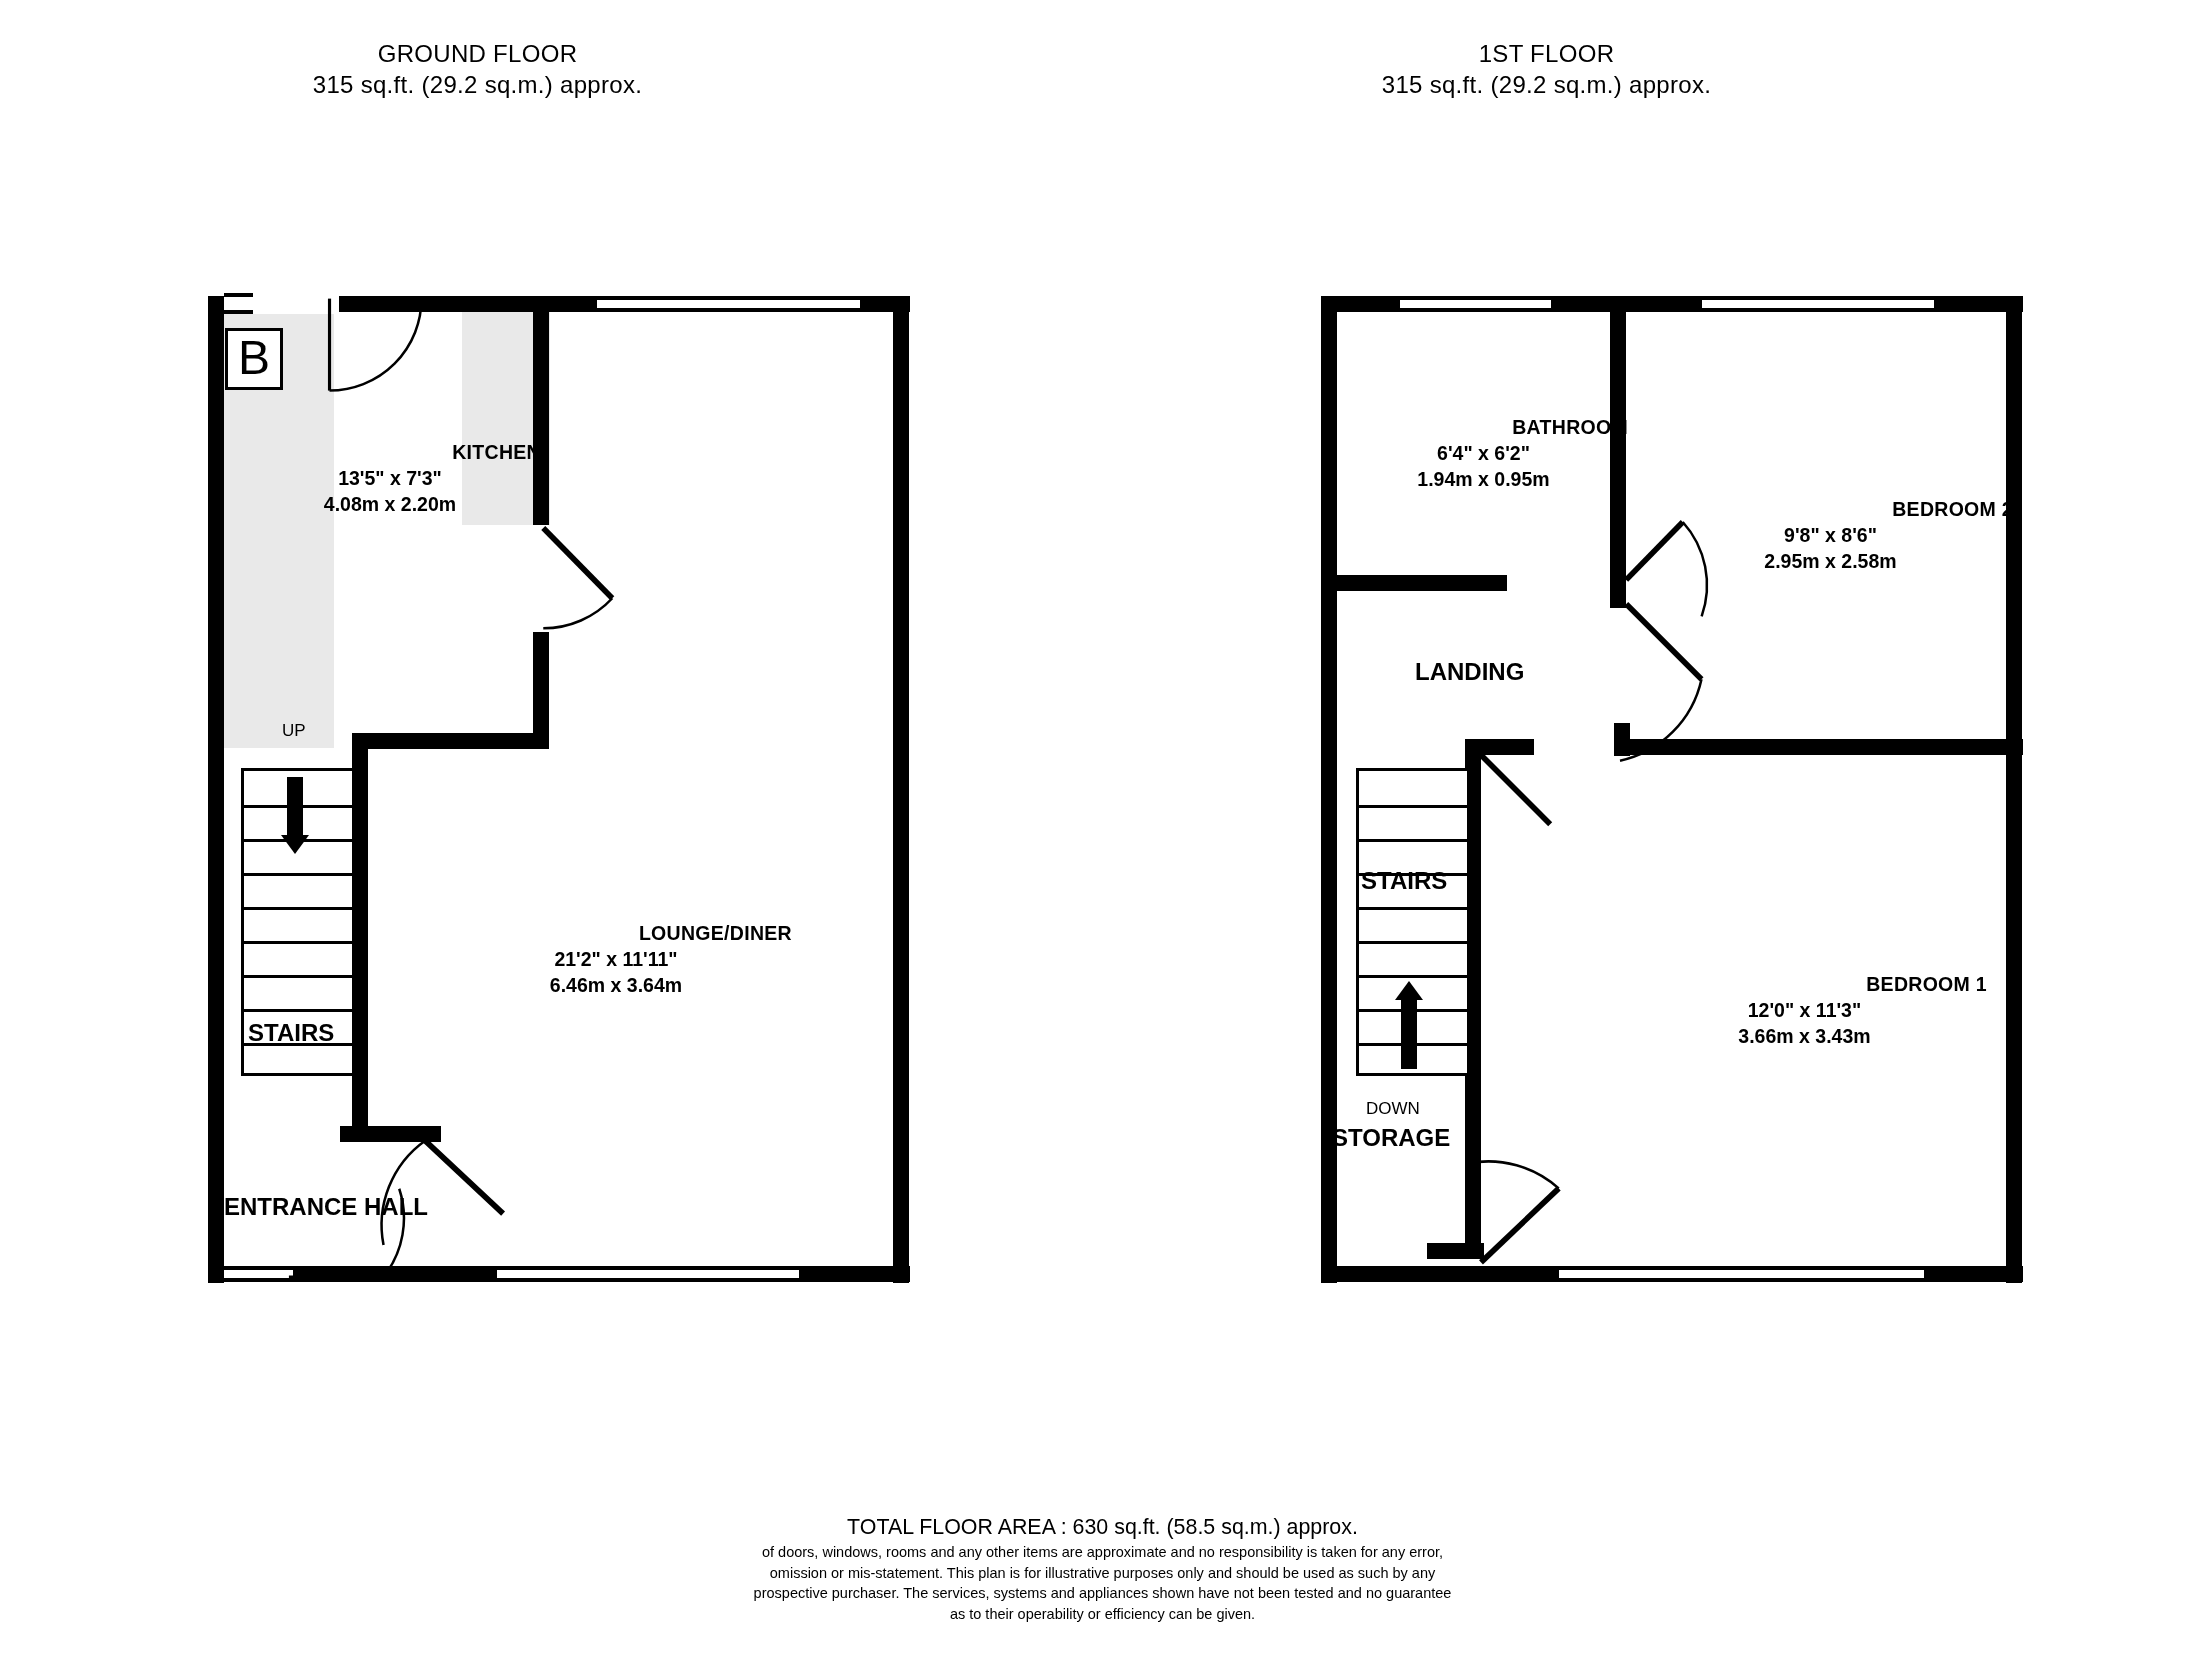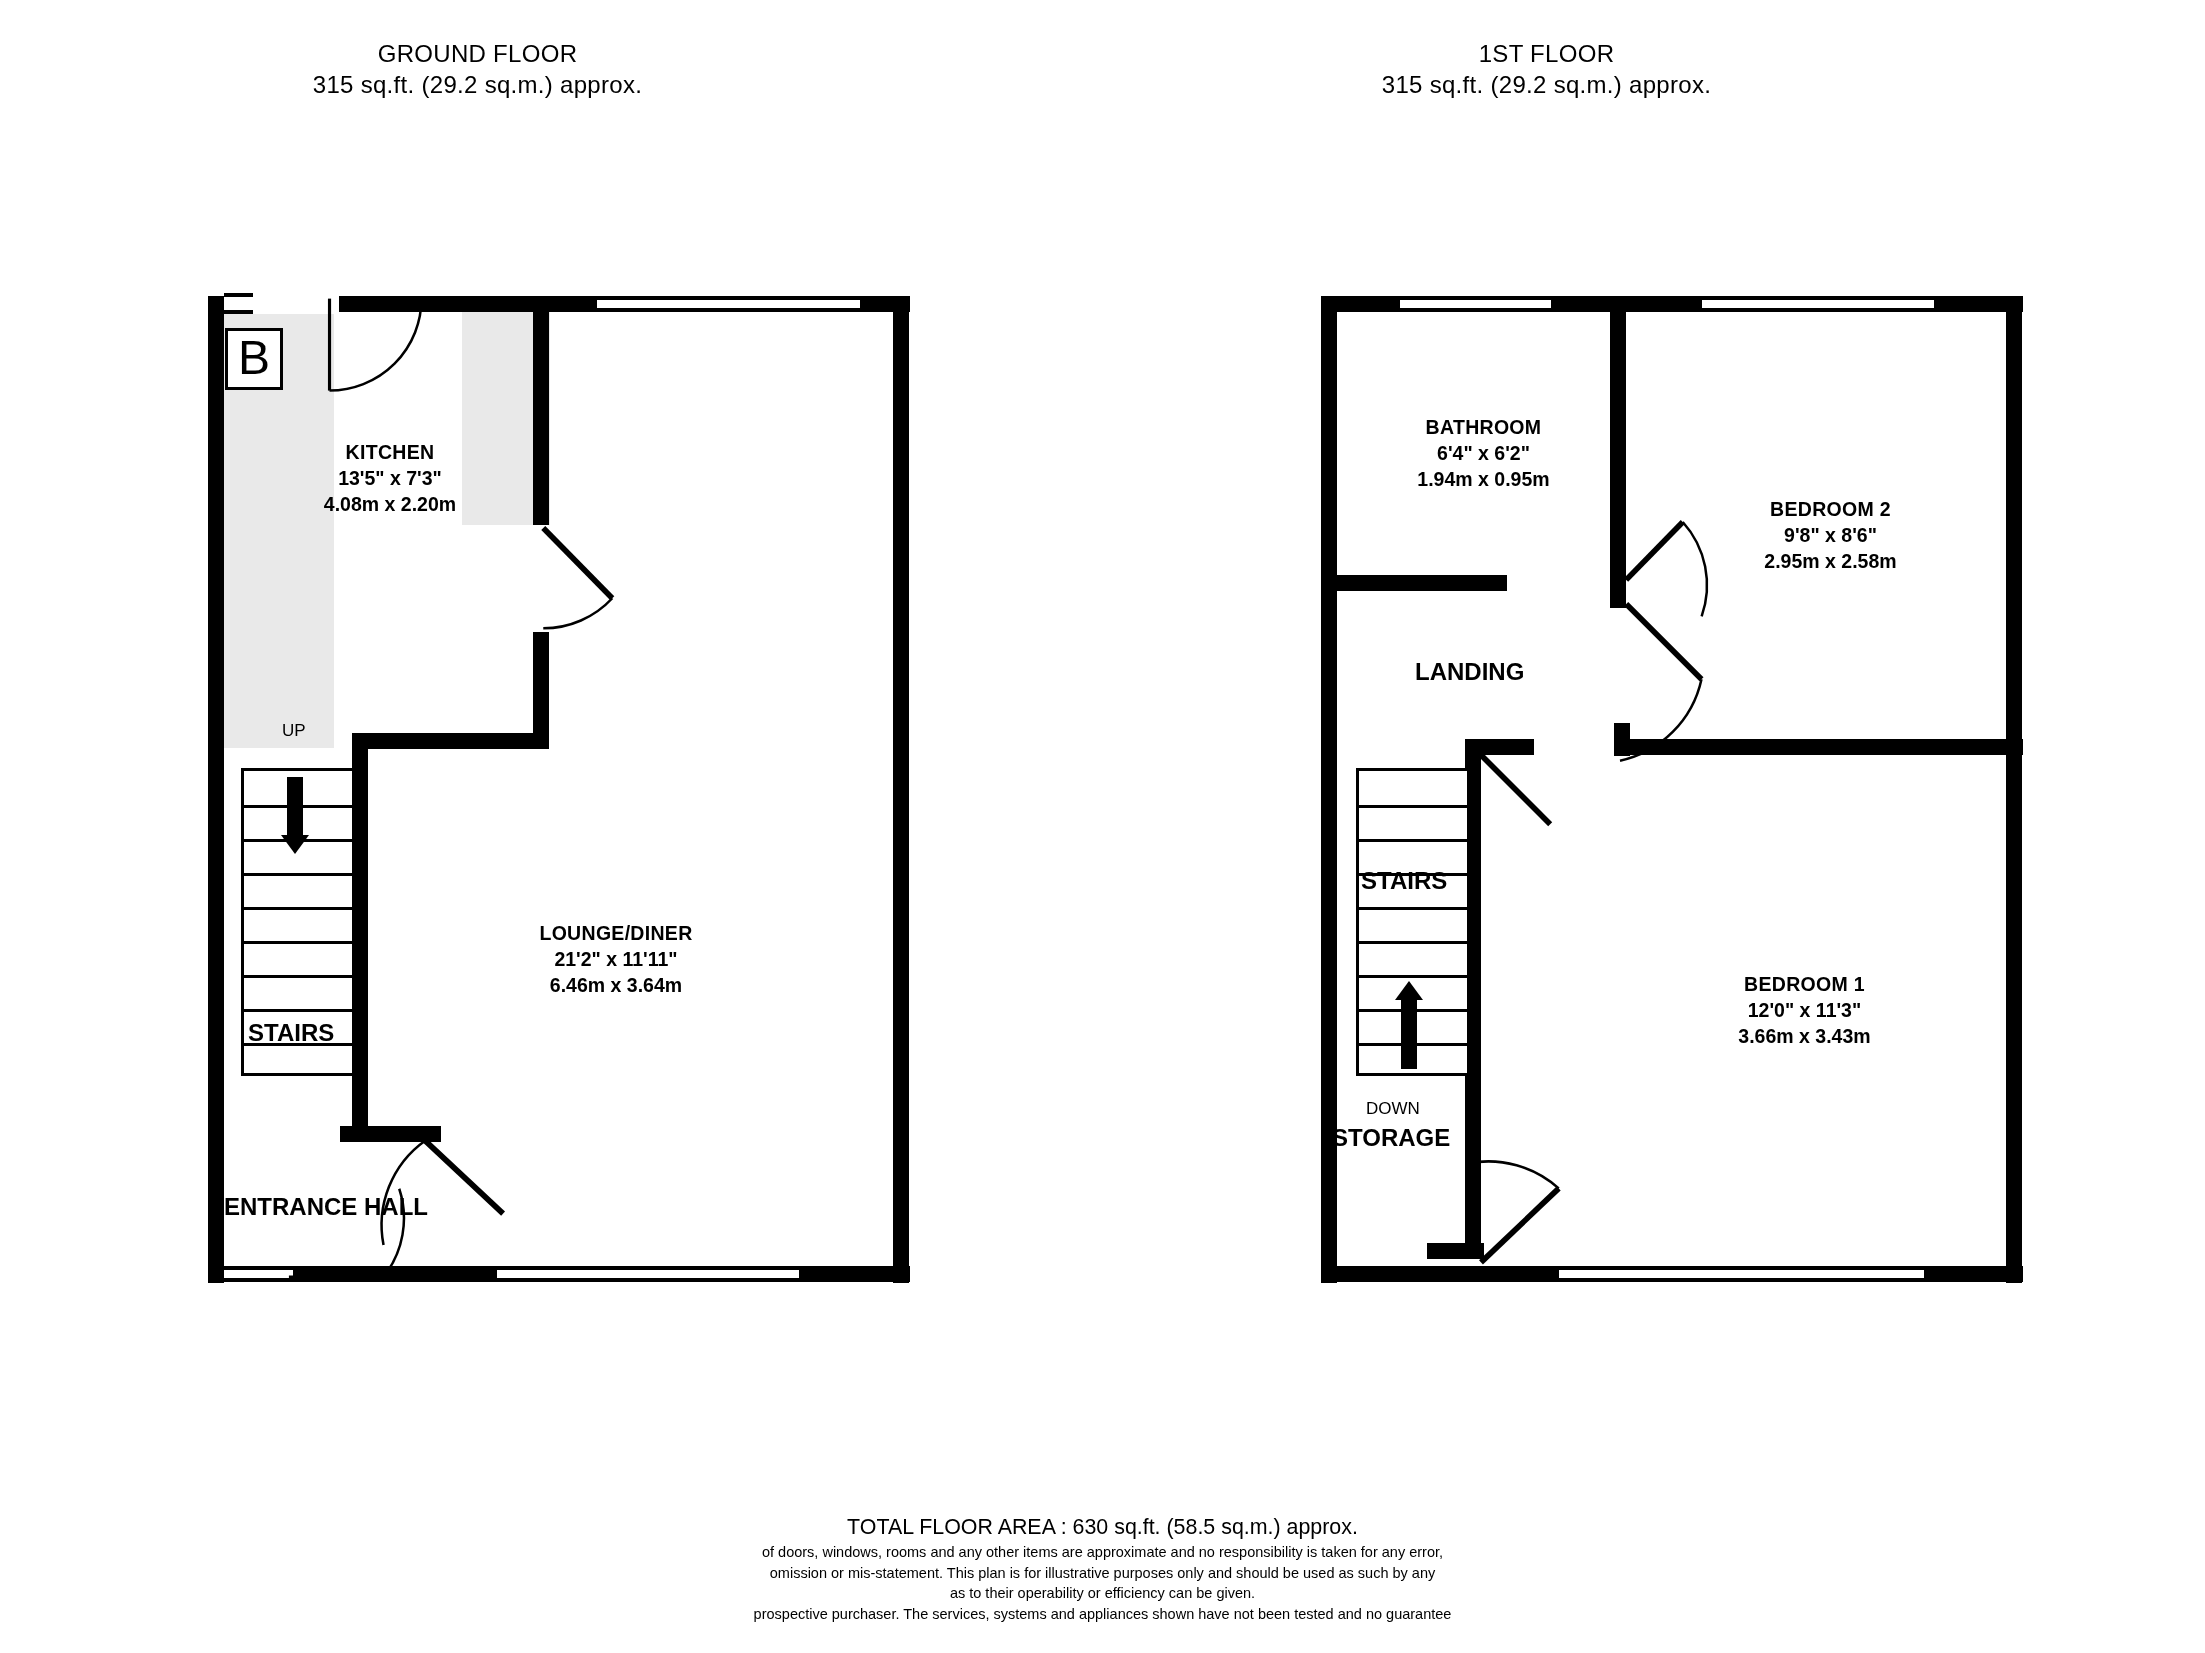--- a/index.html
+++ b/index.html
@@ -58,21 +58,21 @@
   }
   
   .room-label {
     position: absolute;
     text-align: center;
     font-weight: bold;
     font-size: 19.5px;
     line-height: 1.33;
     white-space: nowrap;
   }
-  .room-label .nm { display: block; letter-spacing: 0.3px; }
+  .room-label .nm { display: block; letter-spacing: 0.3px; text-align: right; }
   .room-label .d1 { display: block; }
   .room-label .d2 { display: block; }
   .small-label {
     position: absolute;
     font-size: 24px;
     font-weight: bold;
     white-space: nowrap;
   }
   .tiny-label {
     position: absolute;
@@ -358,19 +358,19 @@
 
     <div class="tiny-label" style="left:1366px; top:1099px;">DOWN</div>
 
     <div class="small-label" style="left:1332px; top:1124px;">STORAGE</div>
   </div>
 
   <div id="footer">
     <div id="total-area">TOTAL FLOOR AREA : 630 sq.ft. (58.5 sq.m.) approx.</div>
     <div class="disclaimer-line">of doors, windows, rooms and any other items are approximate and no responsibility is taken for any error,</div>
     <div class="disclaimer-line">omission or mis-statement. This plan is for illustrative purposes only and should be used as such by any</div>
+    <div class="disclaimer-line">prospective purchaser. The services, systems and appliances shown have not been tested and no guarantee</div>
     <div class="disclaimer-line">as to their operability or efficiency can be given.</div>
-    <div class="disclaimer-line">prospective purchaser. The services, systems and appliances shown have not been tested and no guarantee</div>
 
   </div>
 
 </div>
 
 
 </body></html>

